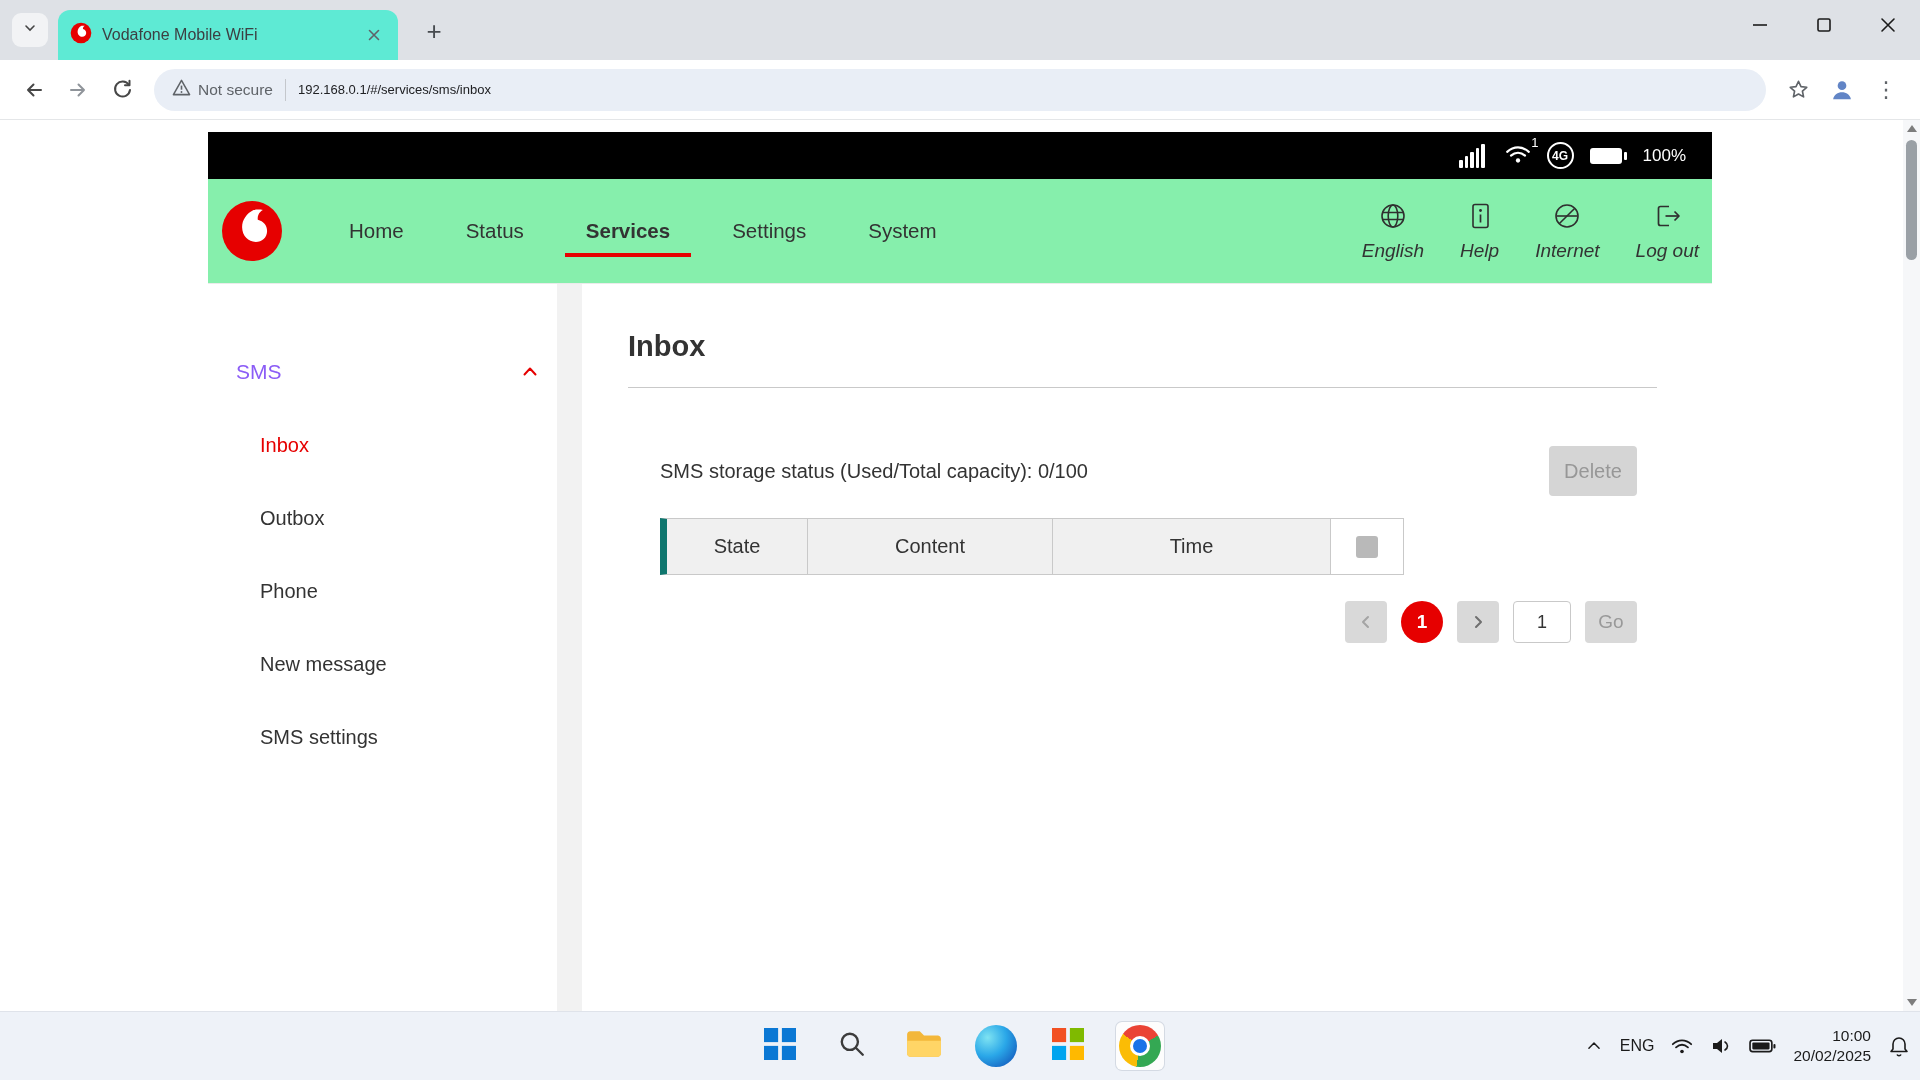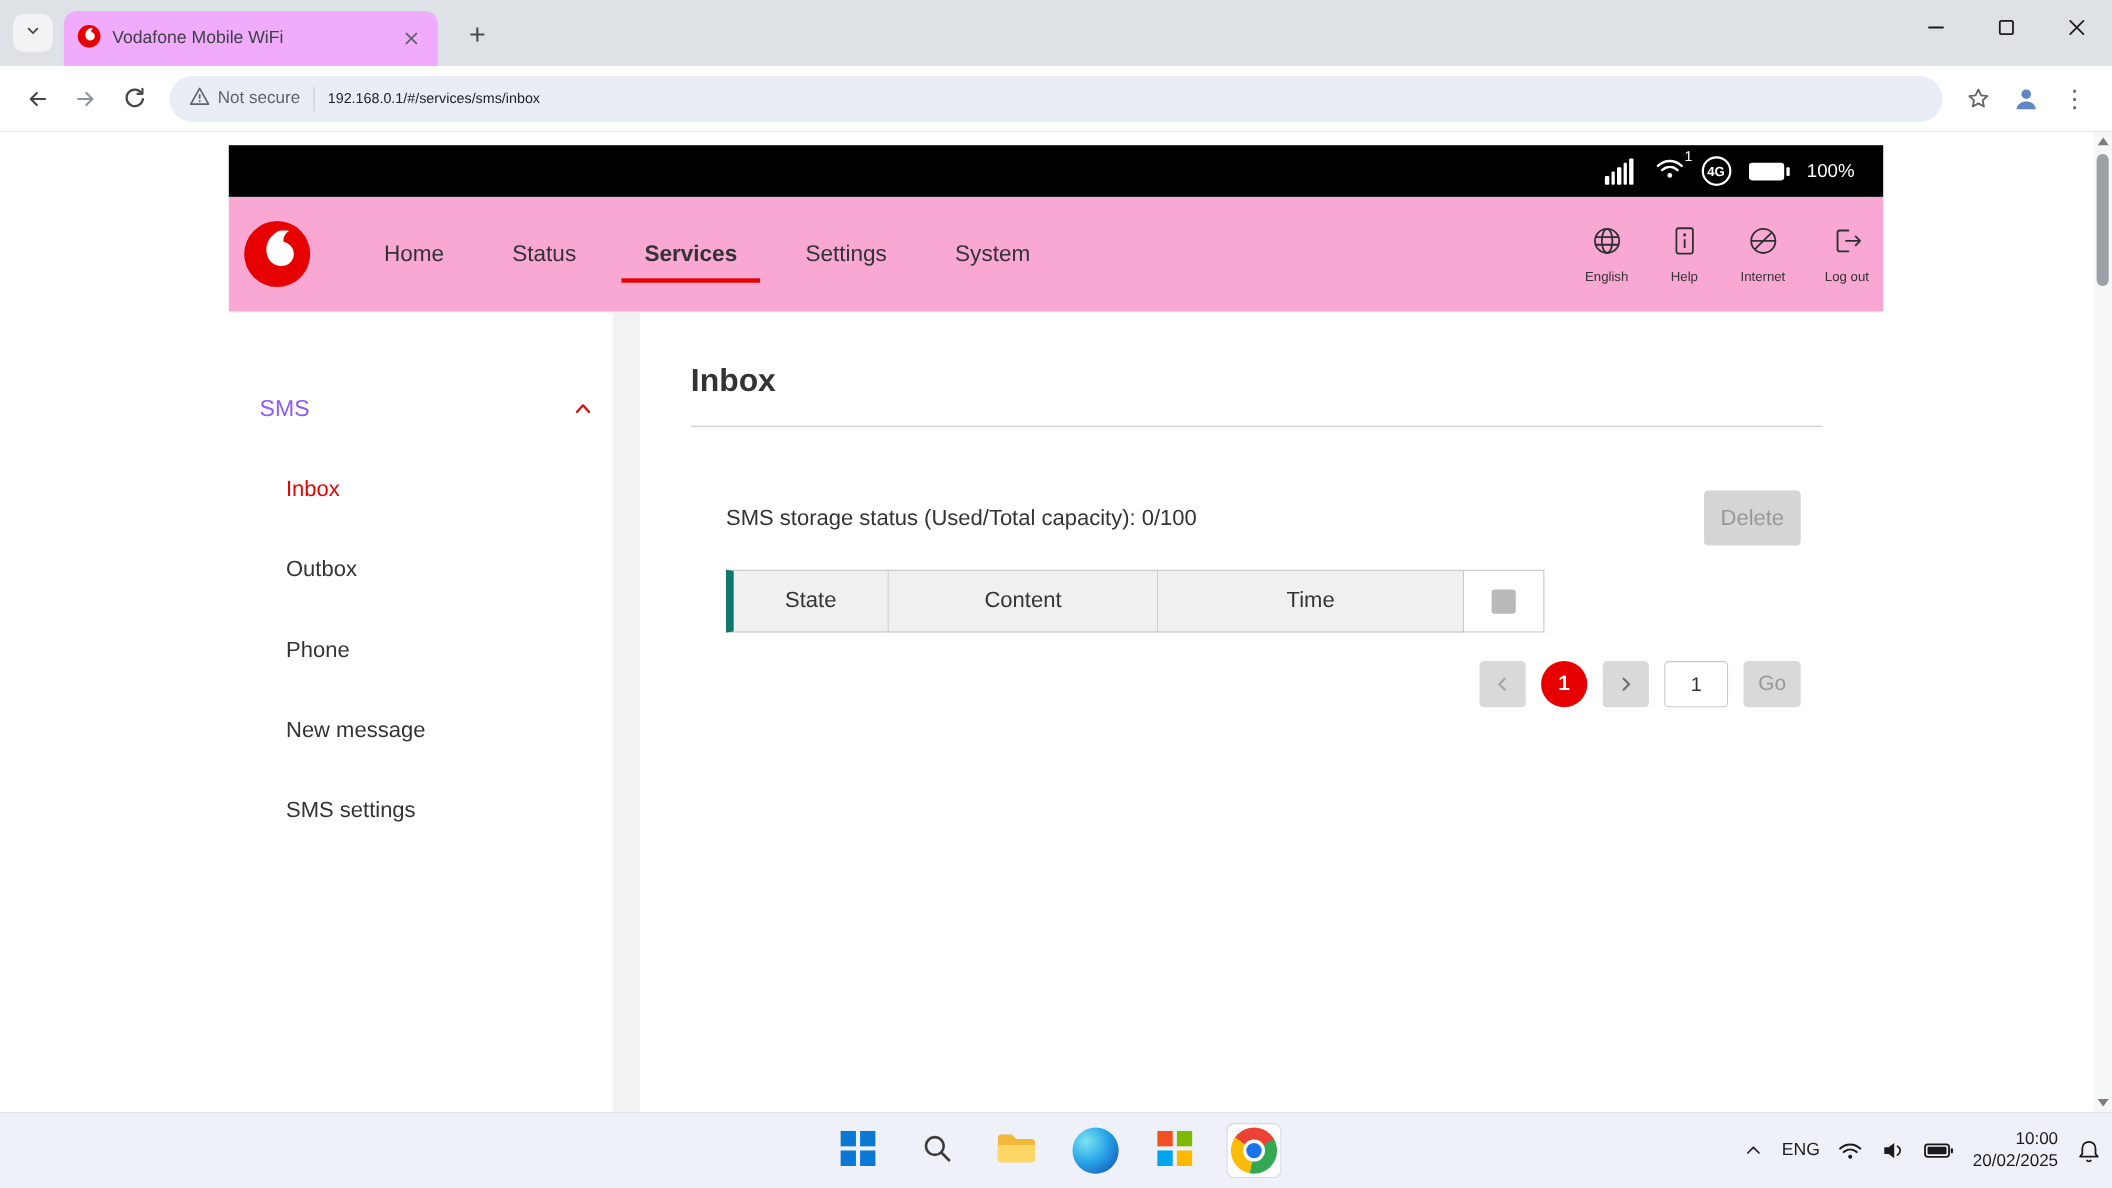--- a/index.html
+++ b/index.html
@@ -4,21 +4,21 @@
 <style>
   * { margin:0; padding:0; box-sizing:border-box; }
   html,body { width:1920px; height:1080px; overflow:hidden; background:#fff;
               font-family:"Liberation Sans", sans-serif; }
   .screen { width:1920px; height:1080px; display:flex; flex-direction:column; overflow:hidden; }
 
   
   .tabstrip { height:60px; background:#dee1e6; position:relative; flex:none; }
   .tab-search { position:absolute; left:12px; top:13px; width:36px; height:34px;
                 background:#f2f3f5; border-radius:9px; display:flex; align-items:center; justify-content:center; cursor:pointer; }
-  .tab { position:absolute; left:58px; top:10px; width:340px; height:50px; background:#f0abfc;
+  .tab { position:absolute; left:58px; top:10px; width:340px; height:50px; background:#5eead4;
          border-radius:12px 12px 0 0; display:flex; align-items:center; padding:0 12px; gap:10px; }
   .tab-title { font-size:16px; color:#3c4043; flex:1; white-space:nowrap; overflow:hidden; }
   .tab-close { width:24px; height:24px; border-radius:50%; display:flex; align-items:center; justify-content:center; cursor:pointer; }
   .new-tab { position:absolute; left:418px; top:15px; width:32px; height:32px; display:flex;
              align-items:center; justify-content:center; font-size:26px; color:#474b50; cursor:pointer; }
   .win-controls { position:absolute; right:0; top:0; height:50px; display:flex; }
   .win-btn { width:64px; height:50px; display:flex; align-items:center; justify-content:center; cursor:pointer; }
 
   
   .toolbar { height:60px; background:#fff; display:flex; align-items:center; padding:0 14px;
@@ -47,32 +47,32 @@
   .bar { width:3.5px; background:#fff; border-radius:1px; }
   .wifi-wrap { position:relative; margin-left:4px; }
   .wifi-sup { position:absolute; top:-9px; right:-8px; font-size:13px; color:#fff; }
   .badge4g { width:27px; height:27px; border:2px solid #fff; border-radius:50%; display:flex;
              align-items:center; justify-content:center; font-size:12px; font-weight:700; }
   .batt { display:flex; align-items:center; gap:2px; }
   .batt-body { width:32px; height:16px; background:#fff; border-radius:3px; }
   .batt-tip { width:3px; height:8px; background:#fff; border-radius:1px; }
   .batt-label { font-size:17px; }
 
-  .appheader { height:105px; background:#f9a8d4; display:flex; align-items:center; flex:none;
+  .appheader { height:105px; background:#86efac; display:flex; align-items:center; flex:none;
                border-bottom:1px solid #ebebeb; }
   .logo { margin-left:12px; width:64px; height:64px; flex:none; }
   .appnav { display:flex; margin-left:34px; height:100%; }
   .nav-item { font-size:20.5px; color:#333; padding:0 31px; height:100%; display:flex;
               align-items:center; position:relative; cursor:pointer; }
   .nav-item.active { font-weight:700; }
   .nav-item.active::after { content:""; position:absolute; left:10px; right:10px; bottom:26px;
                             height:4px; background:#e60000; }
   .utils { margin-left:auto; display:flex; gap:36px; align-items:center; margin-right:13px; }
   .util { display:flex; flex-direction:column; align-items:center; gap:5px; cursor:pointer; }
-  .util-label { font-size:12px; color:#333; white-space:nowrap; }
+  .util-label { font-size:19px; color:#333; white-space:nowrap;font-style:italic; }
 
   .appbody { flex:1; background:#f2f2f2; display:flex; gap:25px; overflow:hidden; }
   .side { width:349px; height:100%; background:#fff; padding:76px 18px 0 28px; flex:none; }
   .sms-head { display:flex; align-items:center; justify-content:space-between; cursor:pointer; }
   .sms-title { font-size:21px; color:#8b5cf6; }
   .side-item { margin-top:50px; padding-left:24px; font-size:20px; color:#333; cursor:pointer; }
   .side-item.active { color:#e60000; }
 
   .main { flex:1; height:100%; background:#fff; padding:46px 55px 0 46px; }
   .page-title { font-size:29px; font-weight:700; color:#333; }

